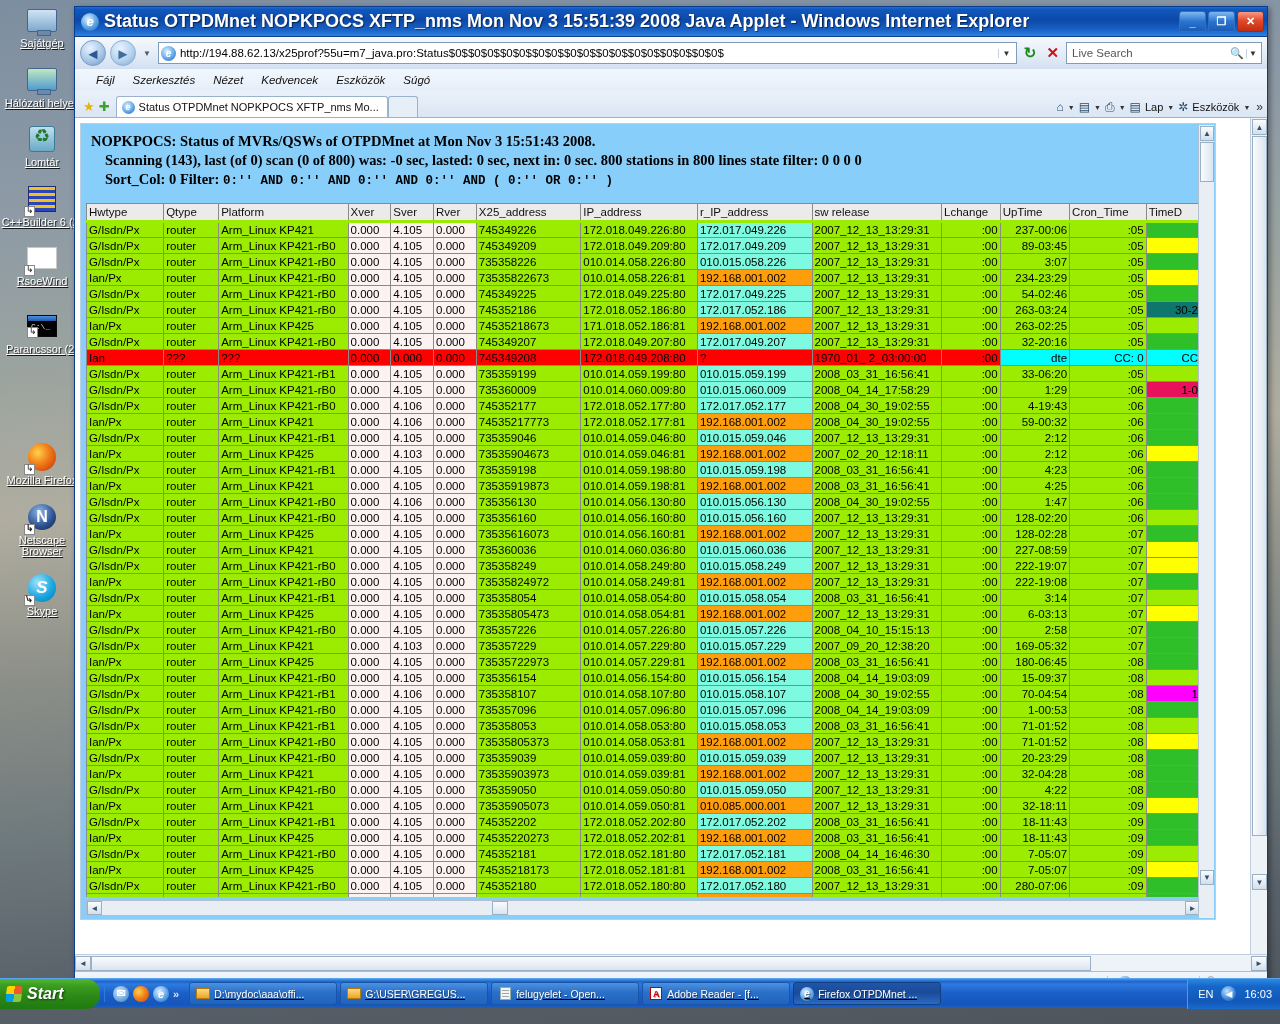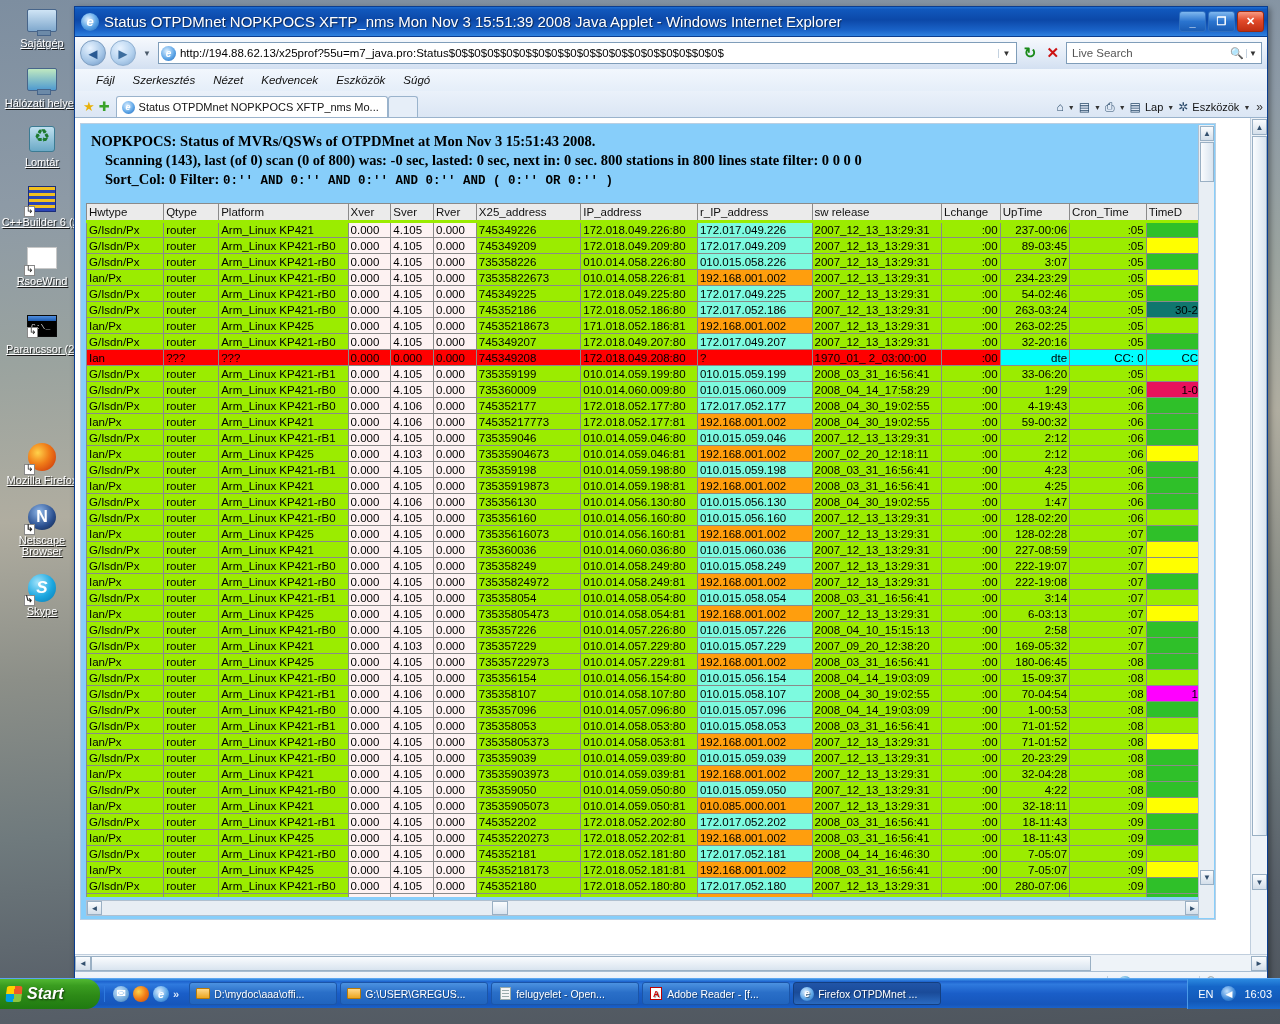--- a/index.html
+++ b/index.html
@@ -84,21 +84,21 @@
     border-bottom: 1px solid #0a3d8f;
   }
   #titlebar .tb-icon {
     width: 18px; height: 18px; margin-right: 5px;
     border-radius: 50%;
     background: radial-gradient(circle at 40% 35%,#dff0ff,#5fa7e8 50%,#1a62b5);
     color: #fff; font-size: 13px; font-style: italic; font-weight: bold;
     display: flex; align-items: center; justify-content: center;
   }
   #titlebar .tb-title {
-    color: #fff; font-size: 15px; font-weight: normal;
+    color: #fff; font-size: 18px; font-weight: bold;
     text-shadow: 1px 1px 1px rgba(0,0,0,.55);
     white-space: nowrap; overflow: hidden;
   }
   #titlebar .tb-btns { margin-left: auto; display: flex; gap: 2px; }
   .winbtn {
     width: 27px; height: 21px; border-radius: 3px;
     border: 1px solid #2f6fc0;
     display: flex; align-items: center; justify-content: center;
     color: #fff; font-size: 11px; font-weight: bold;
   }
@@ -287,21 +287,21 @@
       linear-gradient(135deg, transparent 0 0) ,
       conic-gradient(from 0deg at 50% 50%, #f05a28 0 25%, #8dc63f 0 50%, #00a0e3 0 75%, #ffd200 0 100%);
     border-radius:3px; transform: skewX(-6deg);}
   #quicklaunch{display:flex;align-items:center;gap:4px;padding:0 4px 0 8px;border-left:1px solid #2f7ade;margin-left:4px;}
   #quicklaunch .qi{width:16px;height:16px;border-radius:50%;
     display:flex;align-items:center;justify-content:center;font-size:11px;color:#fff;font-weight:bold;}
   .qi.ie{background:radial-gradient(circle at 40% 35%,#dff0ff,#5fa7e8 55%,#1a62b5);font-style:italic;}
   .qi.ff{background:radial-gradient(circle at 35% 35%,#ffd24a,#f07c18 50%,#c24a0e);}
   .qi.sq{background:radial-gradient(circle at 40% 35%,#cfe8ff,#6fa8dc 60%,#3a6f9e);}
   #quicklaunch .qchev{color:#dbe8fa;font-size:11px;font-weight:bold;}
-  #tasks{display:flex;align-items:center;gap:3px;padding-left:6px;flex:1 1 auto;min-width:0;}
+  #tasks{display:flex;align-items:center;gap:3px;padding-left:6px;flex:1 1 auto;min-width:0;text-decoration:underline;}
   .task {
     height: 23px; width: 148px; display:flex; align-items:center; gap:4px;
     padding: 0 6px; border-radius: 3px;
     background: linear-gradient(180deg,#4c92e0,#2a6fc8 45%,#2064be);
     border: 1px solid #1b55a8;
     color:#fff; font-size:10.5px; white-space:nowrap; overflow:hidden;
     text-shadow: 1px 1px 1px rgba(0,0,0,.45);
   }
   .task.active{ background: linear-gradient(180deg,#2155a8,#1a4b99 45%,#2a6ac0); border-color:#143f80;}
   .task .ti{width:14px;height:14px;flex:0 0 14px;display:flex;align-items:center;justify-content:center;font-size:10px;}

